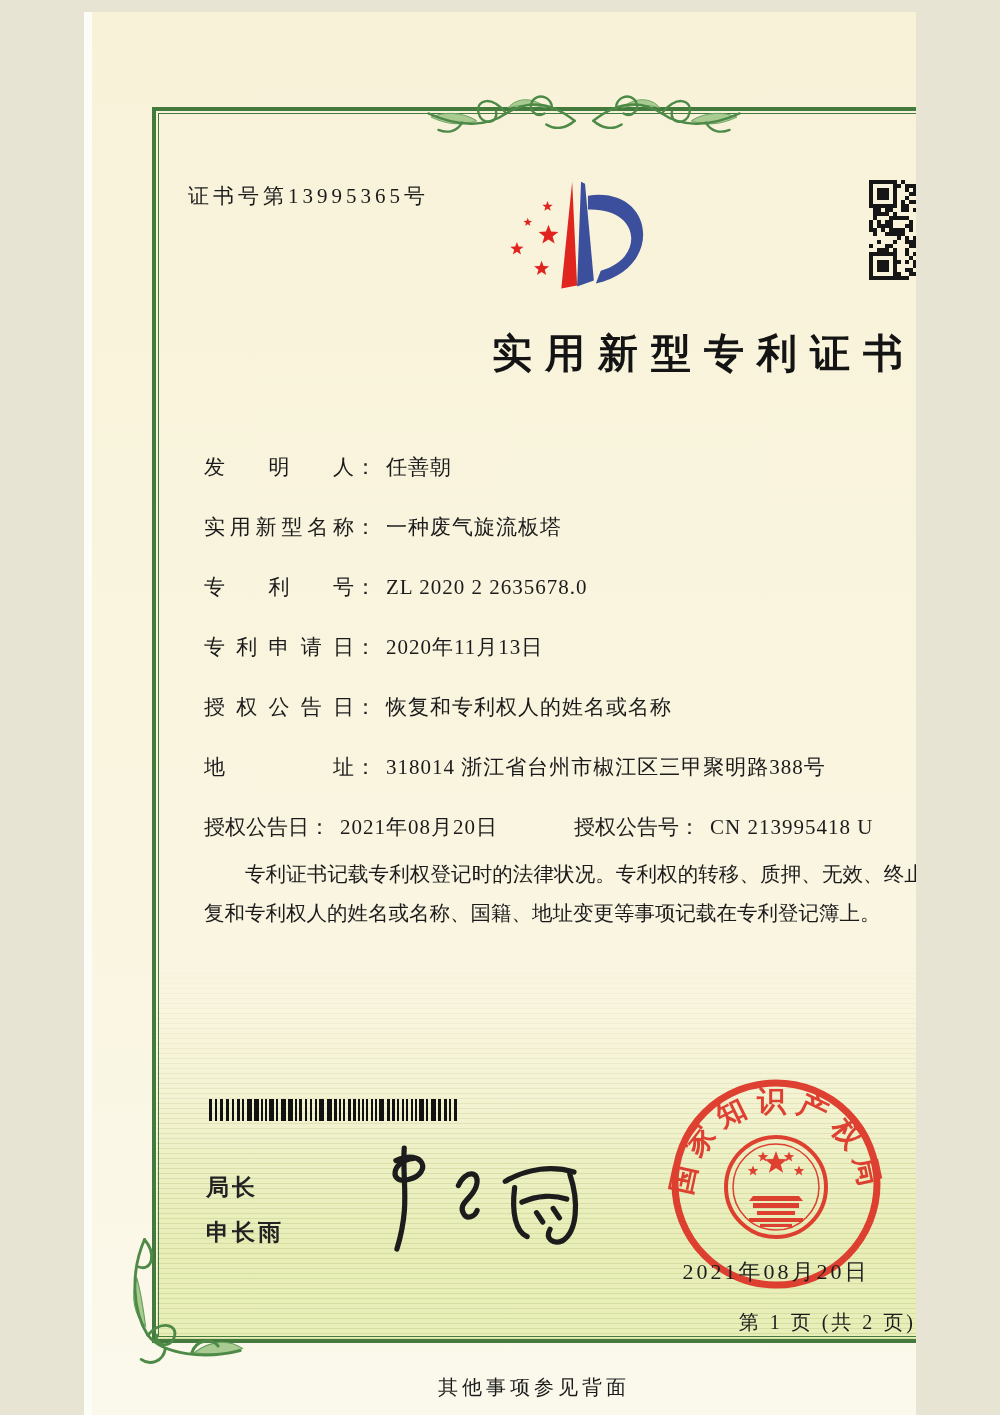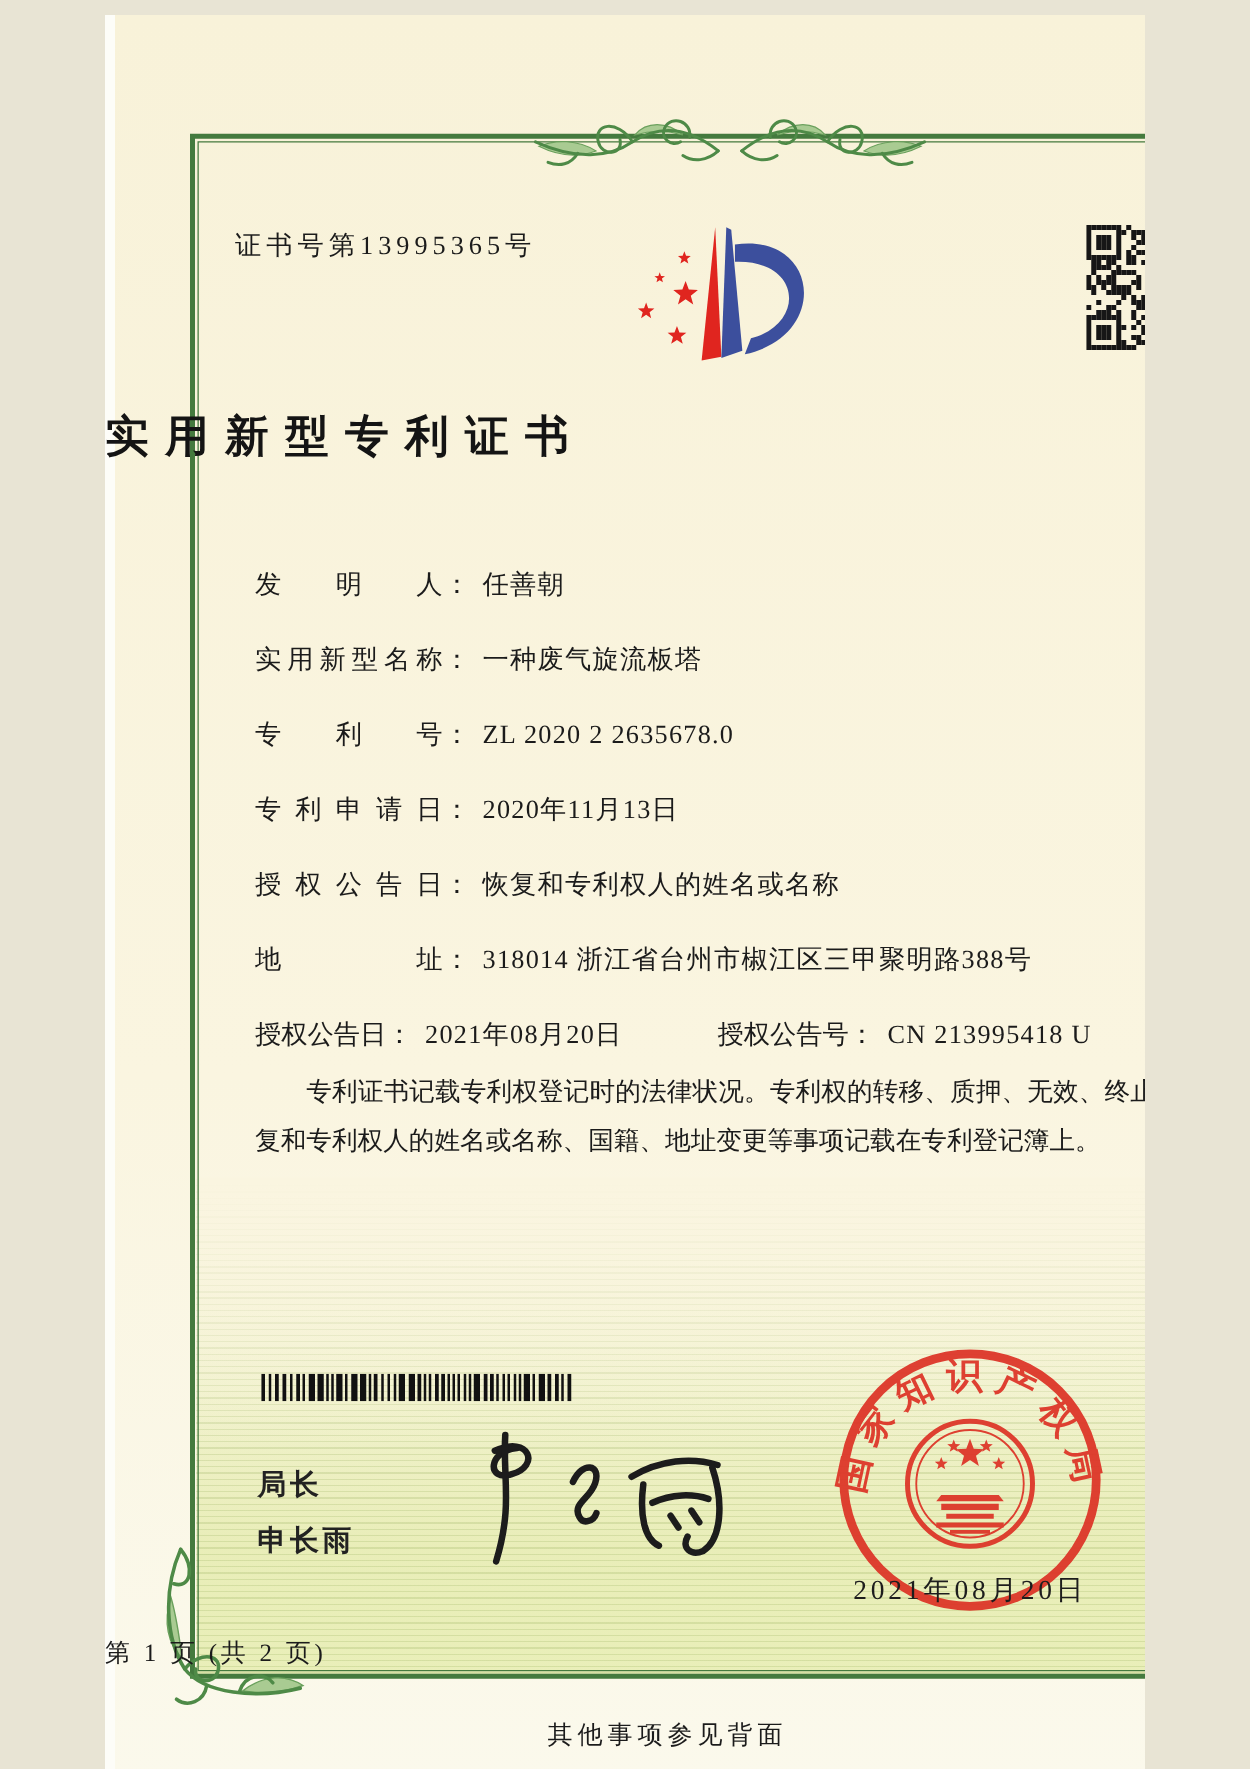--- a/index.html
+++ b/index.html
@@ -27,22 +27,22 @@
       repeating-linear-gradient(0deg,rgba(130,160,70,0.20) 0 1px,rgba(0,0,0,0) 1px 5px),
       linear-gradient(180deg,rgba(235,240,190,0) 0%,rgba(227,234,168,0.75) 75%,rgba(230,237,176,0.85) 100%);
   }
   .content{position:absolute;left:0;top:0;width:100%;height:100%;z-index:1;}
   
   .cert-no{position:absolute;left:104px;top:170px;font-size:21px;letter-spacing:4px;}
   .logo{position:absolute;left:400px;top:158px;width:200px;height:148px;}
   .qr{position:absolute;left:785px;top:168px;width:100px;height:100px;}
   .qr svg{width:100%;height:100%;fill:#161616;}
   .title{
-    position:absolute;left:0;top:314px;width:100%;text-align:left;
-    font-size:35px;font-weight:700;letter-spacing:13px;color:#141414;
+    position:absolute;left:0;top:314px;width:100%;text-align:right;
+    font-size:40px;font-weight:700;letter-spacing:13px;color:#141414;
   }
   
   .fields{position:absolute;left:120px;top:441px;width:770px;font-size:21px;}
   .field-row{position:relative;height:30px;margin-bottom:30px;white-space:nowrap;}
   .field-label{
     display:inline-block;width:150px;text-align:justify;text-align-last:justify;
     vertical-align:bottom;
   }
   .field-colon{display:inline-block;margin-left:1px;}
   .field-value{margin-left:10px;letter-spacing:1px;}
@@ -59,21 +59,21 @@
   .director div{margin-bottom:14px;}
   .signature{position:absolute;left:265px;top:1125px;width:250px;height:120px;}
   .signature path{stroke:#1c1c1c;stroke-width:5;fill:none;stroke-linecap:round;stroke-linejoin:round;}
   
   .seal{position:absolute;left:583px;top:1063px;width:218px;height:218px;opacity:0.93;}
   .seal-date{
     position:absolute;left:583px;top:1245px;width:218px;text-align:center;
     font-size:22px;letter-spacing:3px;color:#1d1d1d;
   }
   
-  .page-footer{position:absolute;left:0;top:1297px;width:100%;text-align:left;font-size:20px;letter-spacing:3px;}
+  .page-footer{position:absolute;left:0;top:1297px;width:100%;text-align:right;font-size:20px;letter-spacing:3px;}
   .back-note{position:absolute;left:0;top:1362px;width:100%;text-align:center;font-size:20px;letter-spacing:4px;padding-left:34px;}
   
   .orn{position:absolute;pointer-events:none;}
   .orn path.st{stroke:#4e8a47;stroke-width:2.6;fill:none;stroke-linecap:round;}
   .orn path.lf{fill:#a9cb92;stroke:#6aa05c;stroke-width:1;}
   .orn-top-left{left:335px;top:74px;width:165px;height:64px;transform:scaleX(-1);}
   .orn-top-right{left:500px;top:74px;width:165px;height:64px;}
   .orn-bl{left:44px;top:1222px;width:132px;height:132px;}
   .orn-br{left:824px;top:1222px;width:132px;height:132px;transform:scaleX(-1);}
 </style>

